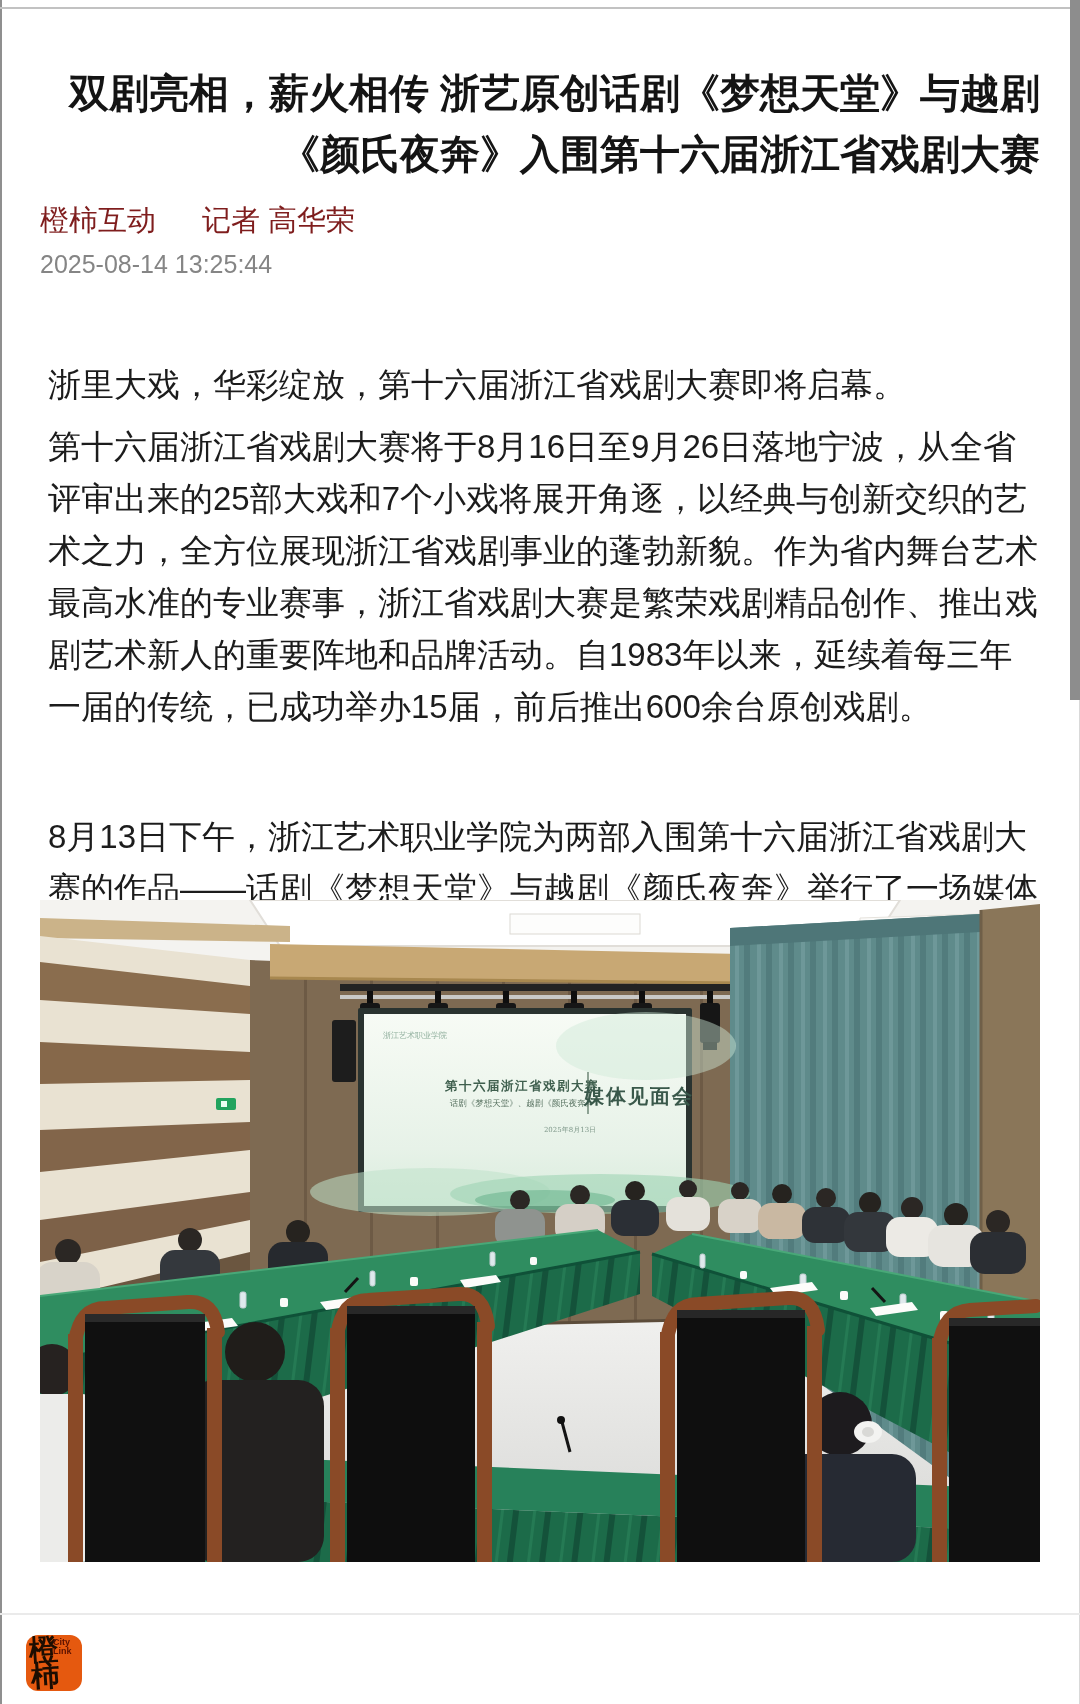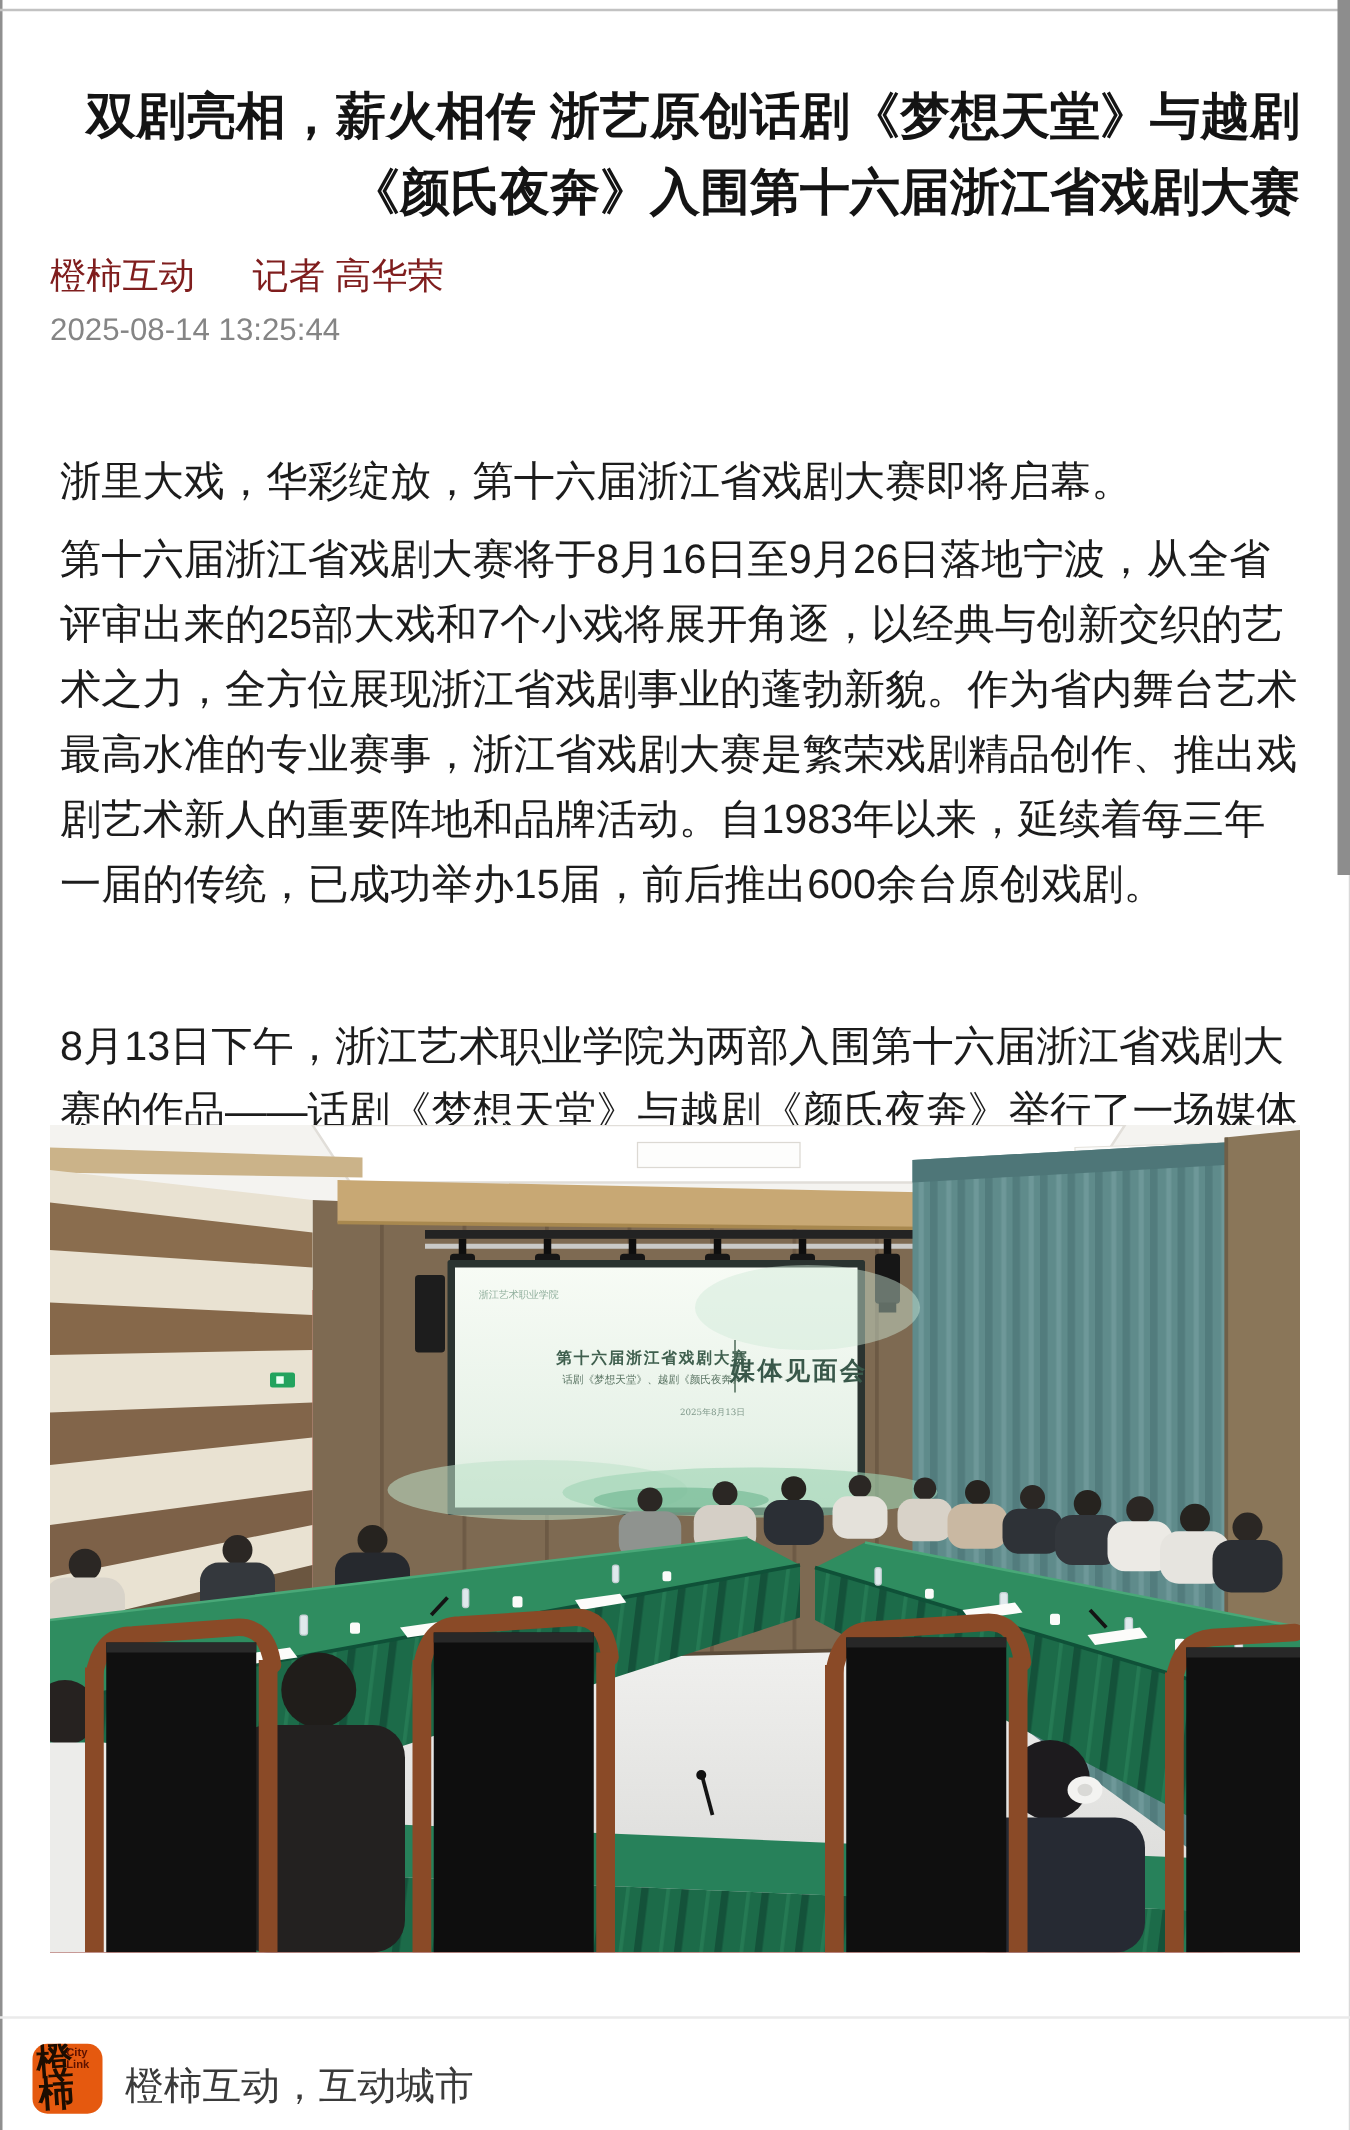--- a/index.html
+++ b/index.html
@@ -374,14 +374,13 @@
 </svg>
 </figure>
 
 <div class="footer-divider"></div>
 
 <div class="footer-banner">
   <div class="footer-logo" style="background-color: rgb(229, 89, 15);">
     <span class="logo-chars">橙柿</span>
     <span class="logo-sub">City Link</span>
   </div>
-  <div class="footer-slogan">橙柿互动，互动城市</div>
 </div>
 
 </body></html>

